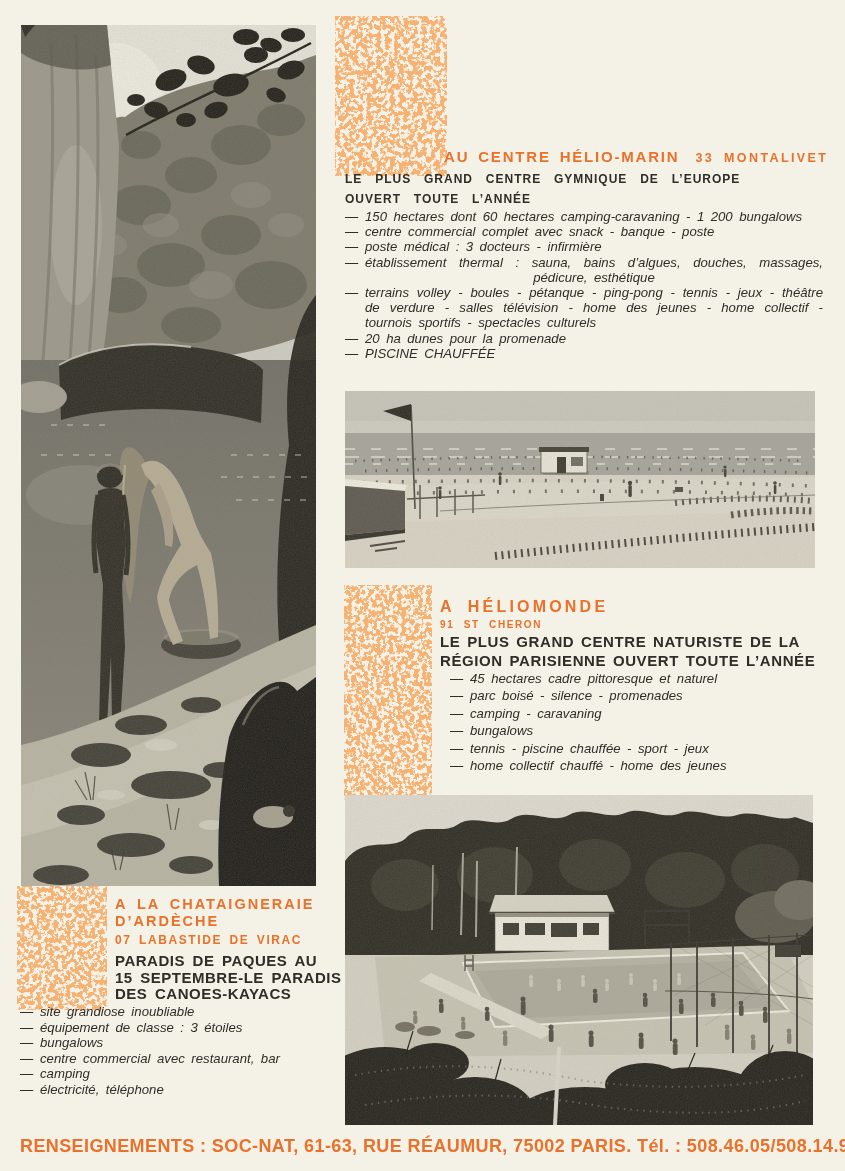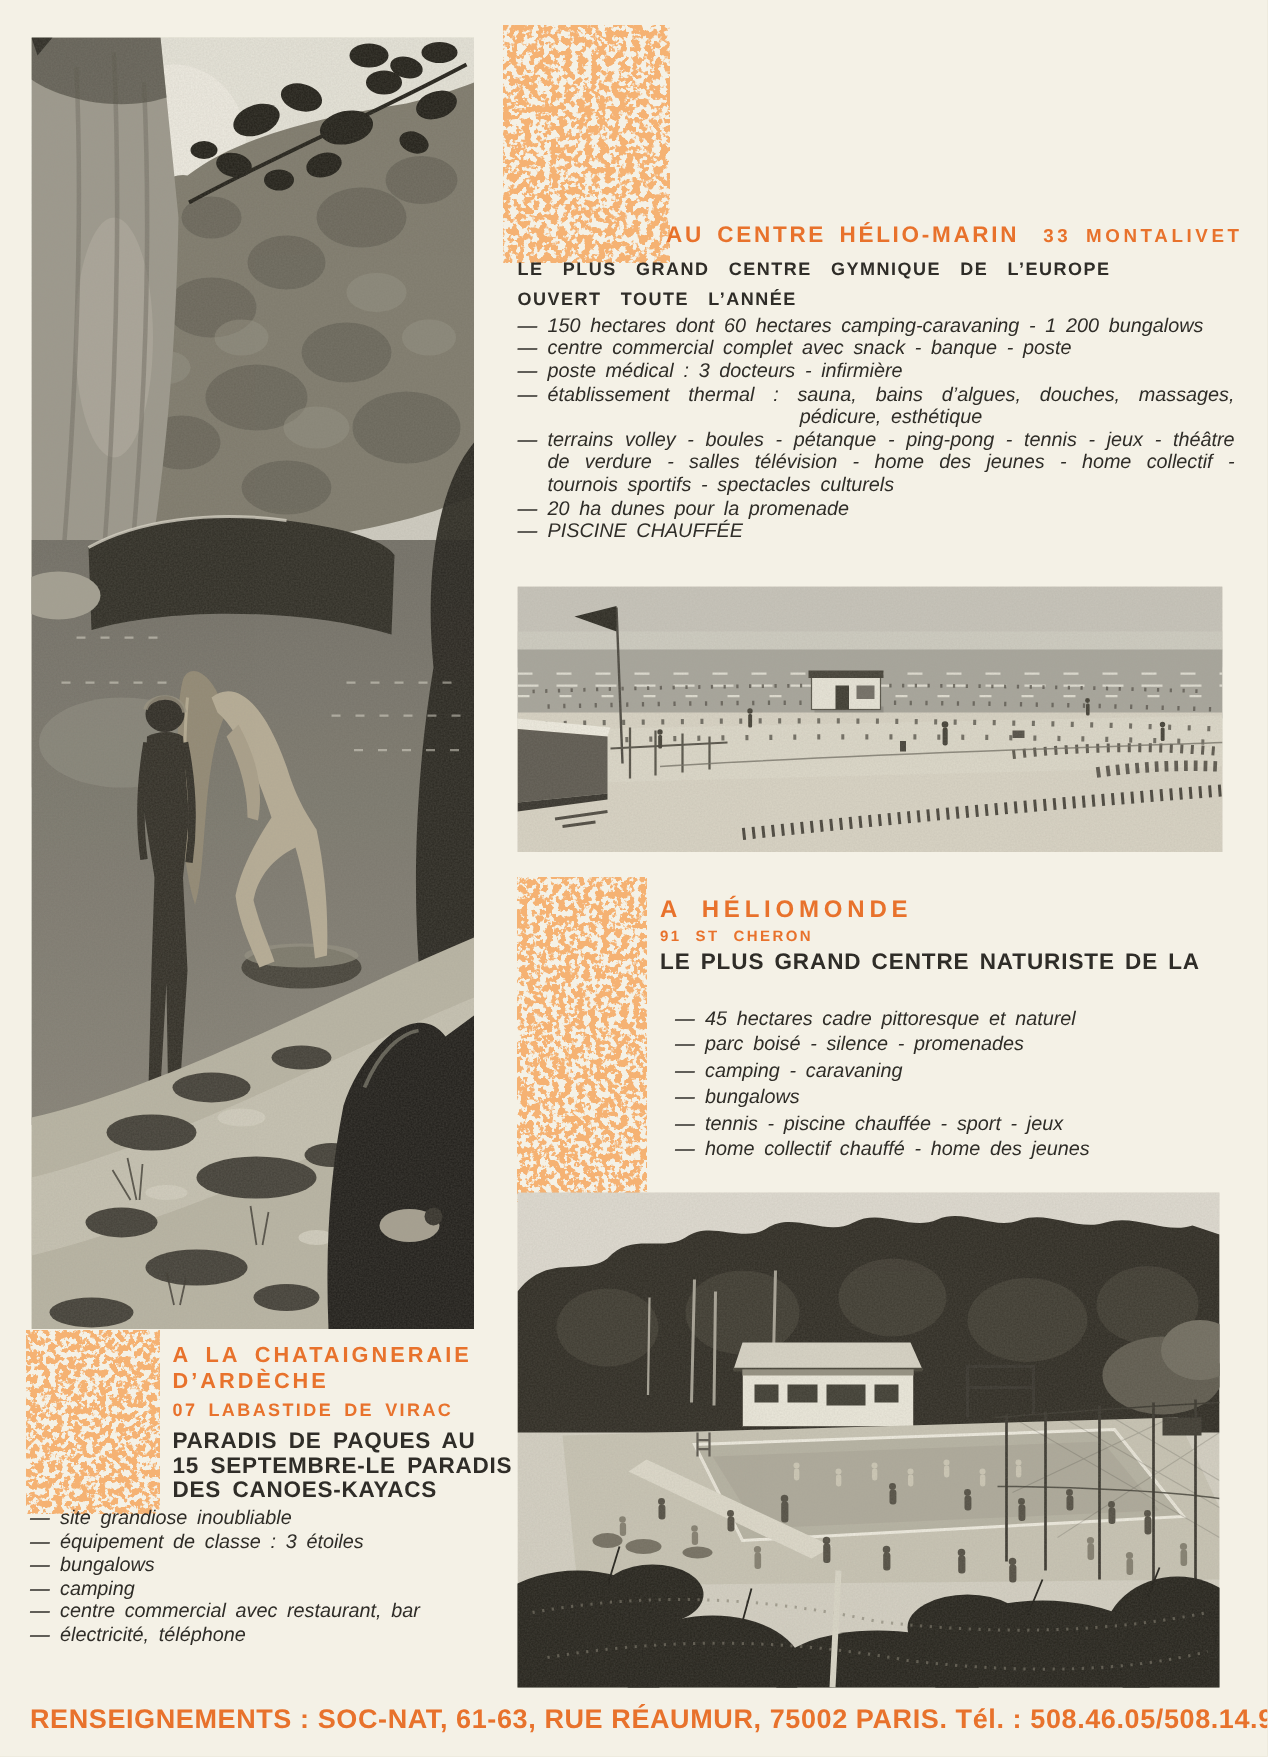--- a/index.html
+++ b/index.html
@@ -310,20 +310,21 @@
   </svg>
 
   <div class="stipple st-b abs" style="left:352px;top:603px;width:72px;height:180px;"></div>
 
   <div class="abs" style="left:440px;top:598px;">
     <div class="h-orange t2">A HÉLIOMONDE</div>
     <div class="h-orange loc2">91 ST CHERON</div>
   </div>
   <div class="abs" style="left:440px;top:633px;width:370px;">
     <div class="caps sub2">LE PLUS GRAND CENTRE NATURISTE DE LA</div>
+    <div class="caps sub2">RÉGION PARISIENNE OUVERT TOUTE L’ANNÉE</div>
   </div>
   <div class="abs list list2" style="left:450px;top:670px;width:355px;">
     <div class="li">
         <span class="txt">45 hectares cadre pittoresque et naturel</span>
       </div>
     <div class="li">
         <span class="txt">parc boisé - silence - promenades</span>
       </div>
     <div class="li">
         <span class="txt">camping - caravaning</span>
@@ -508,25 +509,25 @@
     <div class="li">
         <span class="txt">site grandiose inoubliable</span>
       </div>
     <div class="li">
         <span class="txt">équipement de classe : 3 étoiles</span>
       </div>
     <div class="li">
         <span class="txt">bungalows</span>
       </div>
     <div class="li">
+        <span class="txt">centre commercial avec restaurant, bar</span>
+      </div>
+    <div class="li">
         <span class="txt">camping</span>
       </div>
     <div class="li">
-        <span class="txt">centre commercial avec restaurant, bar</span>
-      </div>
-    <div class="li">
         <span class="txt">électricité, téléphone</span>
       </div>
   </div>
 
   <div class="footer-line">RENSEIGNEMENTS : SOC-NAT, 61-63, RUE RÉAUMUR, 75002 PARIS. Tél. : 508.46.05/508.14.99</div>
 
 </div>
 
 </body></html>

